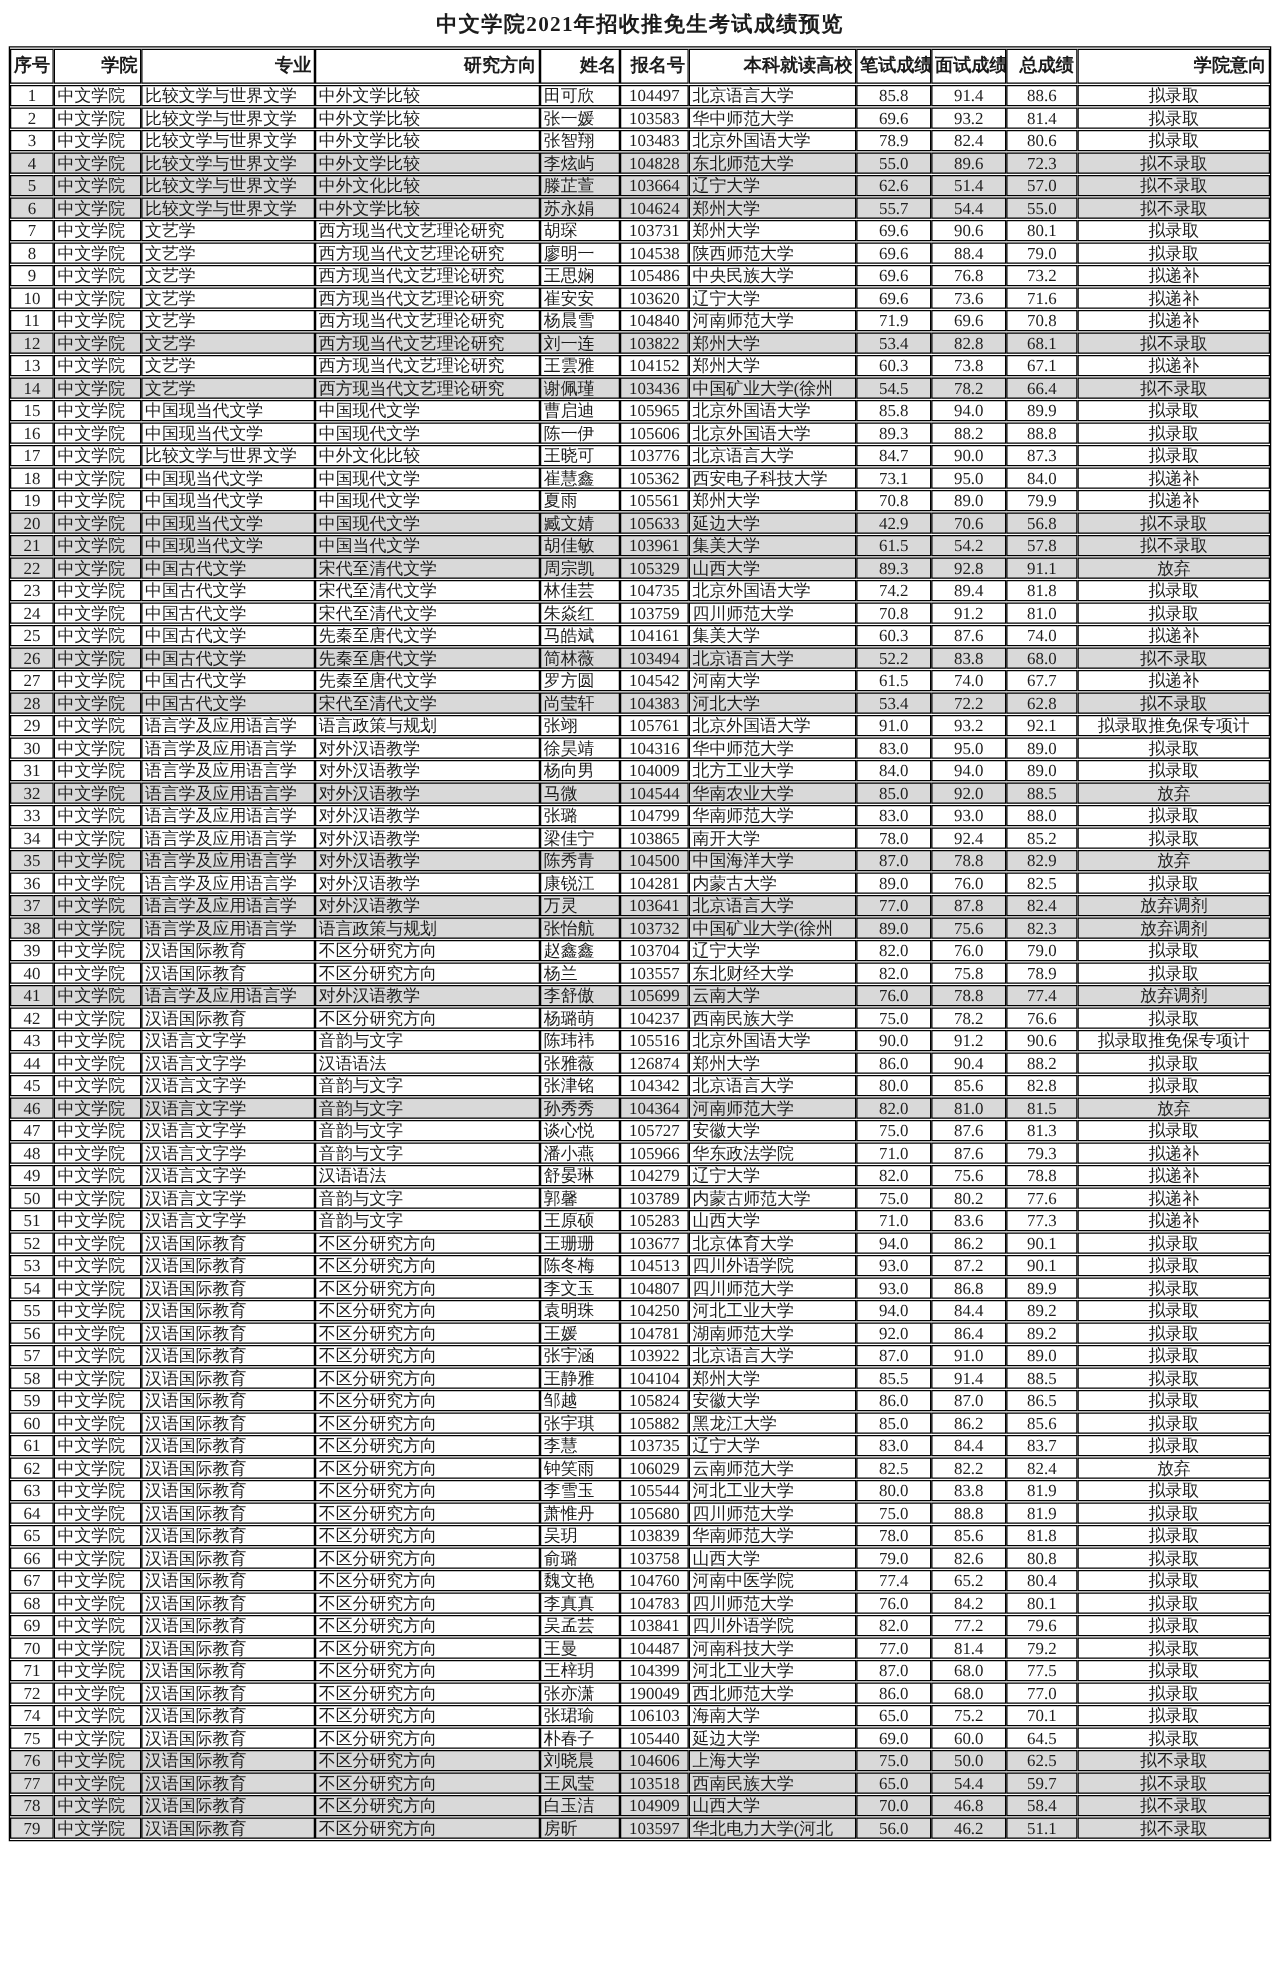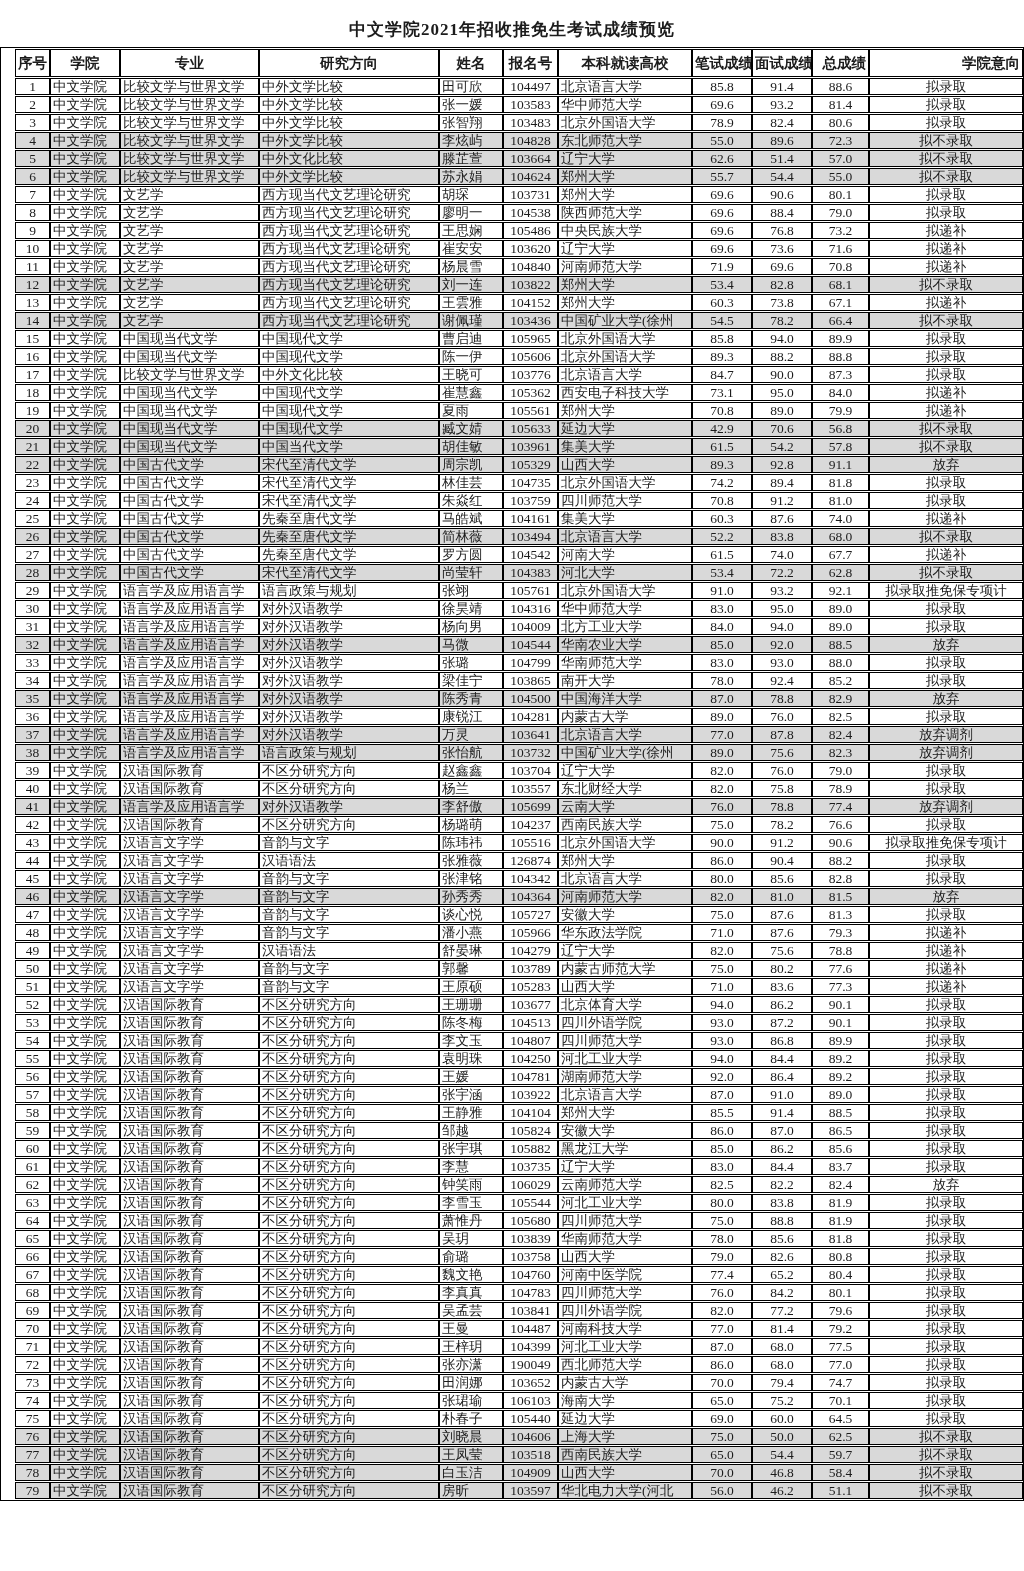--- a/index.html
+++ b/index.html
@@ -4,47 +4,46 @@
 <style>
   html,body{margin:0;padding:0;}
   body{
     width:1024px;height:1571px;
     background:#ffffff;
     font-family:"Liberation Serif","DejaVu Serif",serif;
     color:#1c1c1c;
   }
   .page-title{
     font-size:17px;font-weight:700;text-align:center;
-    margin:18px 0 6px 0;letter-spacing:1px;
+    margin:8px 0 6px 0;letter-spacing:1px;
   }
   table.results{
     border-collapse:separate;
     border-spacing:0 1px;
     table-layout:fixed;
     width:1008px;
     margin:0 auto;
     border:1px solid #000;
     background:#fff;
-    padding-left:14px;
   }
   th,td{
     border:1px solid #000;
     overflow:hidden;
     white-space:nowrap;
     padding:0 2px;
     box-sizing:border-box;
     font-size:13.5px;
     line-height:15px;
     height:16px;
   }
   th{
     height:28px;
     font-size:14.5px;
     font-weight:700;
-    text-align:center;
+    text-align:right;
     background:#fff;
   }
   
   th:nth-child(1){text-align:center;}
   th:nth-child(n+8){text-align:right;}
   td:nth-child(1),td:nth-child(6),
   td:nth-child(8),td:nth-child(9),td:nth-child(10),td:nth-child(11){text-align:center;}
   tr.hl td{background:var(--hl,#d9d9d9);}
 </style>
 </head>
@@ -1012,33 +1011,20 @@
         <td>不区分研究方向</td>
         <td>张亦潇</td>
         <td>190049</td>
         <td>西北师范大学</td>
         <td>86.0</td>
         <td>68.0</td>
         <td>77.0</td>
         <td>拟录取</td>
       </tr>
       <tr>
-        <td>73</td>
-        <td>中文学院</td>
-        <td>汉语国际教育</td>
-        <td>不区分研究方向</td>
-        <td>田润娜</td>
-        <td>103652</td>
-        <td>内蒙古大学</td>
-        <td>70.0</td>
-        <td>79.4</td>
-        <td>74.7</td>
-        <td>拟录取</td>
-      </tr>
-      <tr>
         <td>74</td>
         <td>中文学院</td>
         <td>汉语国际教育</td>
         <td>不区分研究方向</td>
         <td>张珺瑜</td>
         <td>106103</td>
         <td>海南大学</td>
         <td>65.0</td>
         <td>75.2</td>
         <td>70.1</td>

